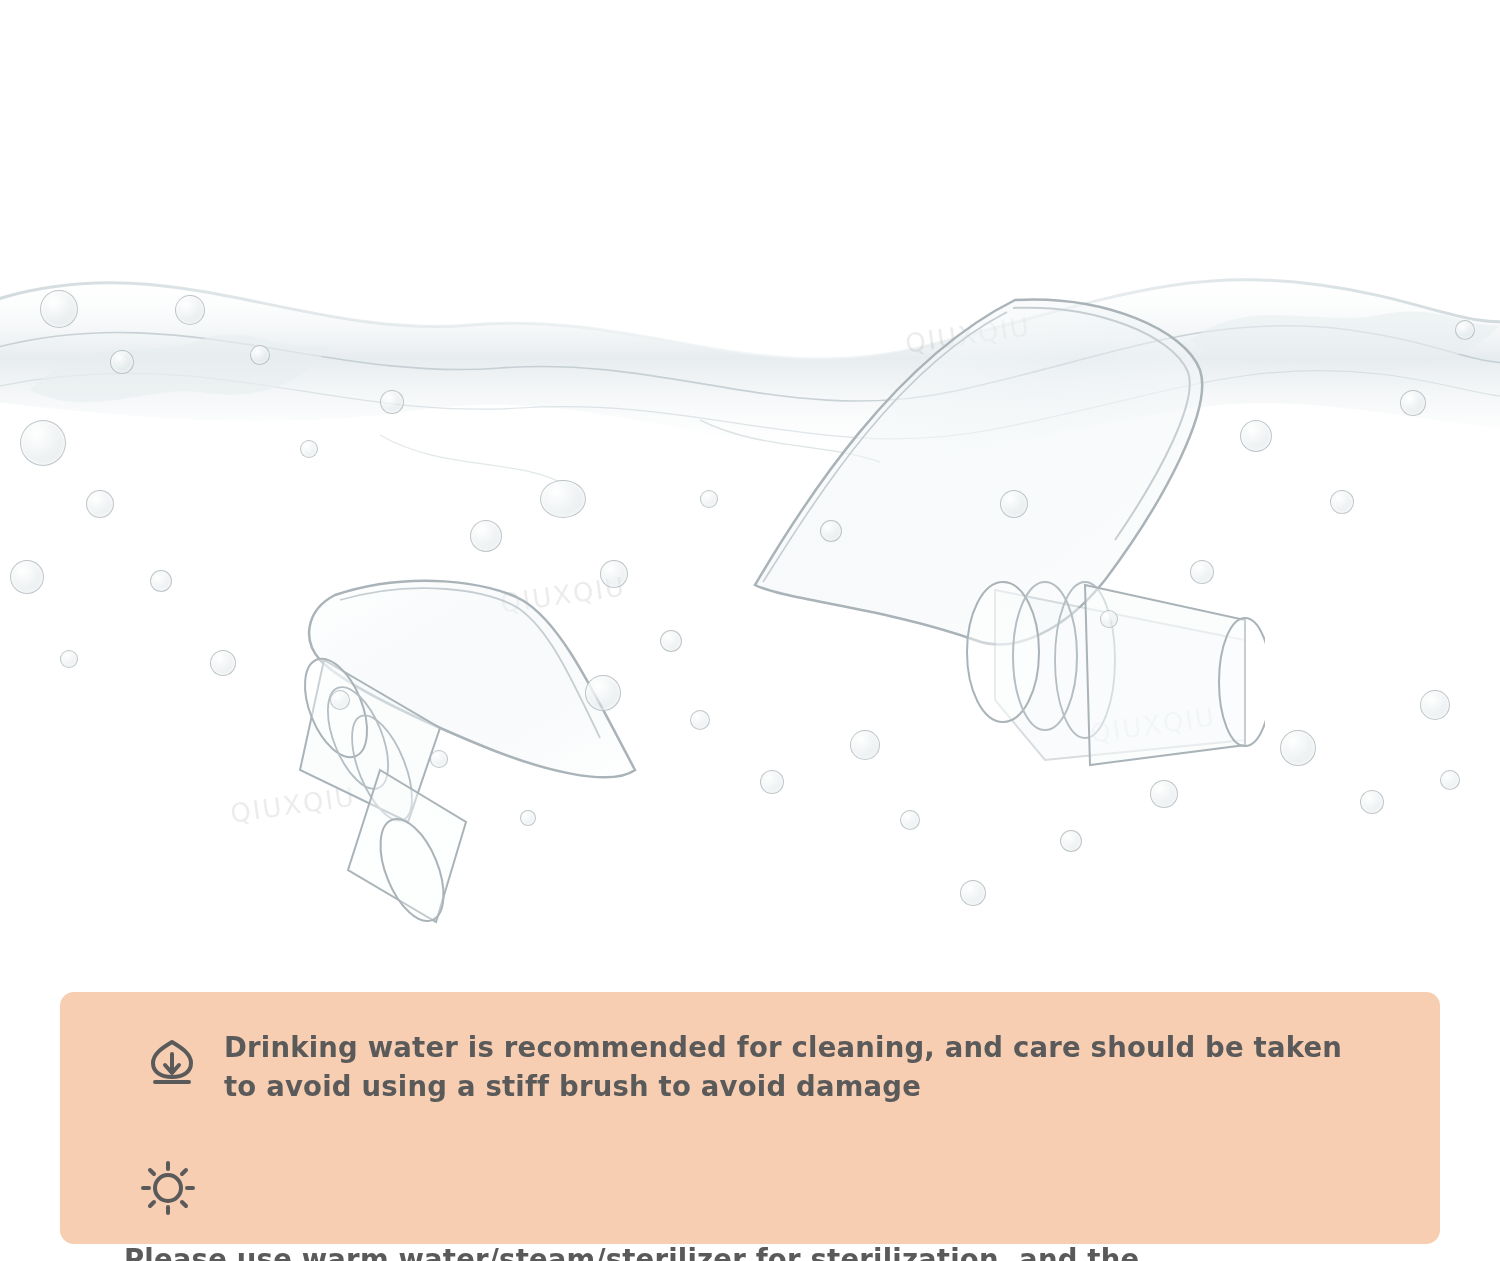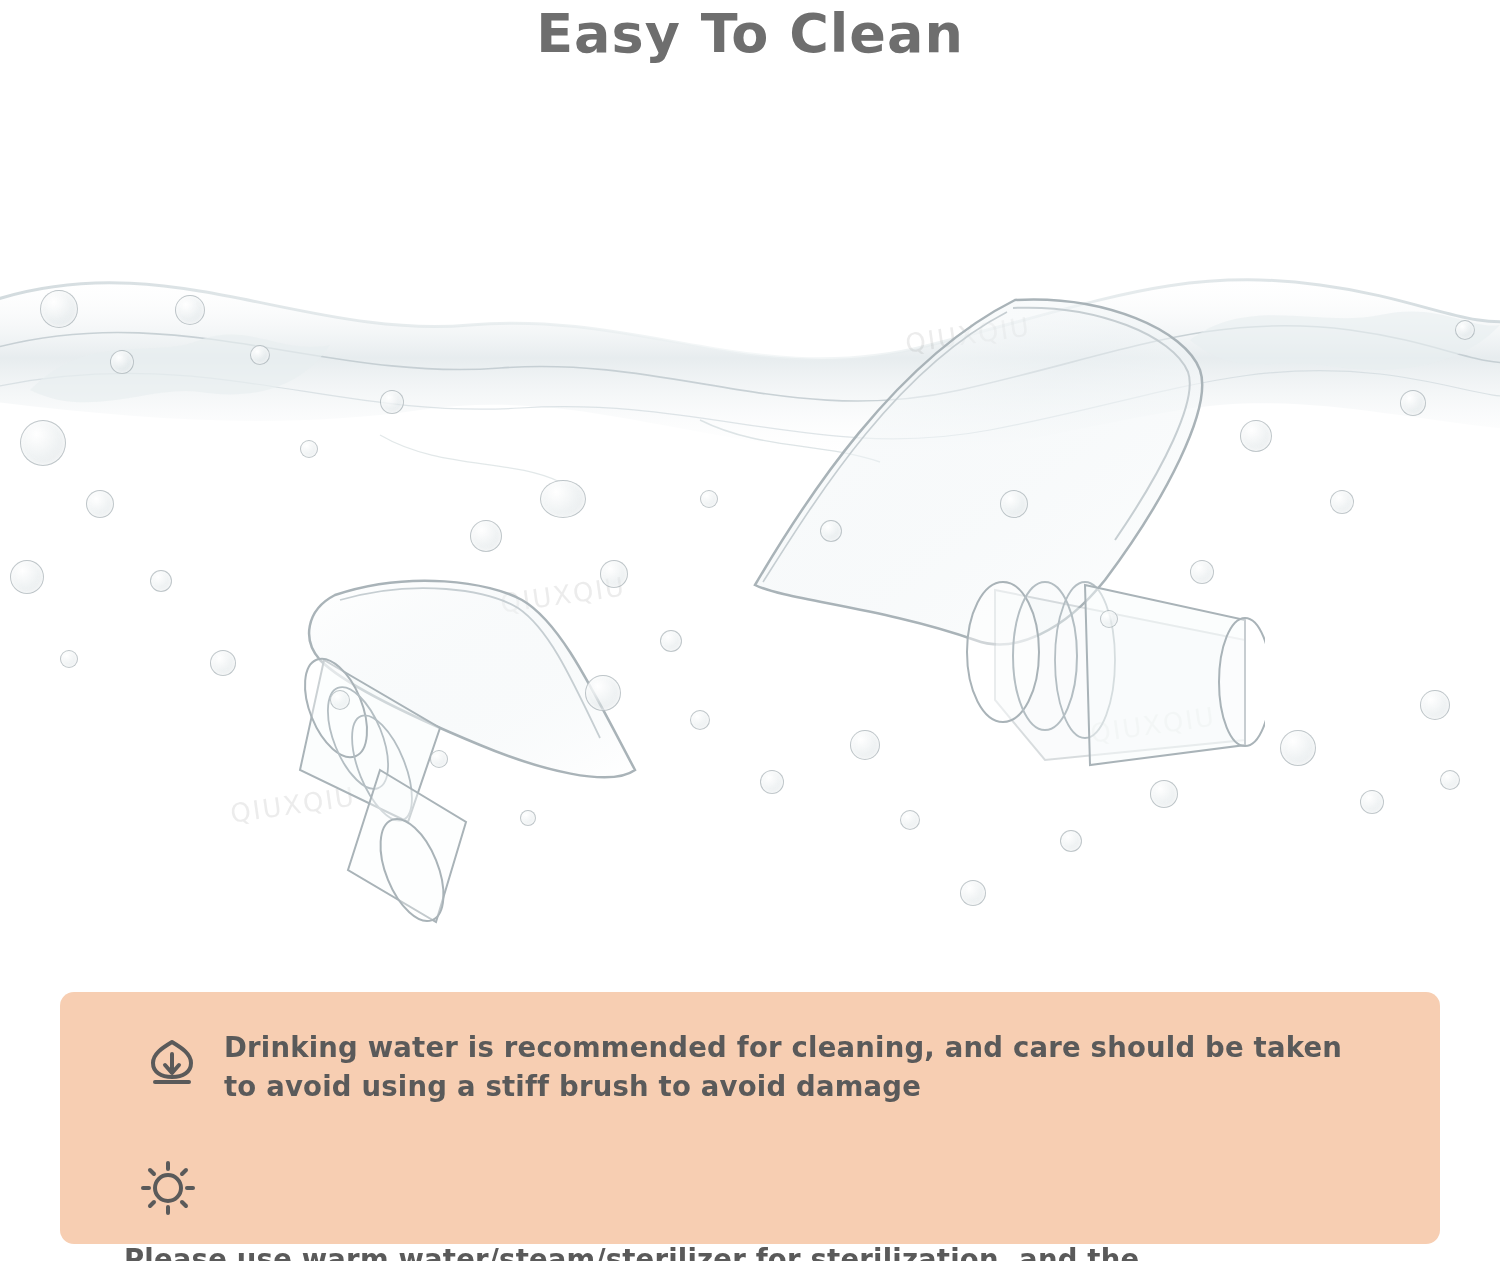--- a/index.html
+++ b/index.html
@@ -108,21 +108,20 @@
     max-width: 1140px;
   }
   #row-1 { left: 68px; top: 36px; }
   #row-2 { left: 64px; top: 148px; flex-direction: column; }
 </style>
 </head>
 <body>
 
 <div class="page">
 
-  <div class="title">Easy To Clean</div>
 
   <div class="photo">
 
     <svg class="surface" viewBox="0 0 1500 890" preserveAspectRatio="none">
       <defs>
         <linearGradient id="wg" x1="0" y1="0" x2="0" y2="1">
           <stop offset="0%" stop-color="#ffffff" stop-opacity="0.1"></stop>
           <stop offset="45%" stop-color="#dfe6e9" stop-opacity="0.75"></stop>
           <stop offset="100%" stop-color="#ffffff" stop-opacity="0.15"></stop>
         </linearGradient>

